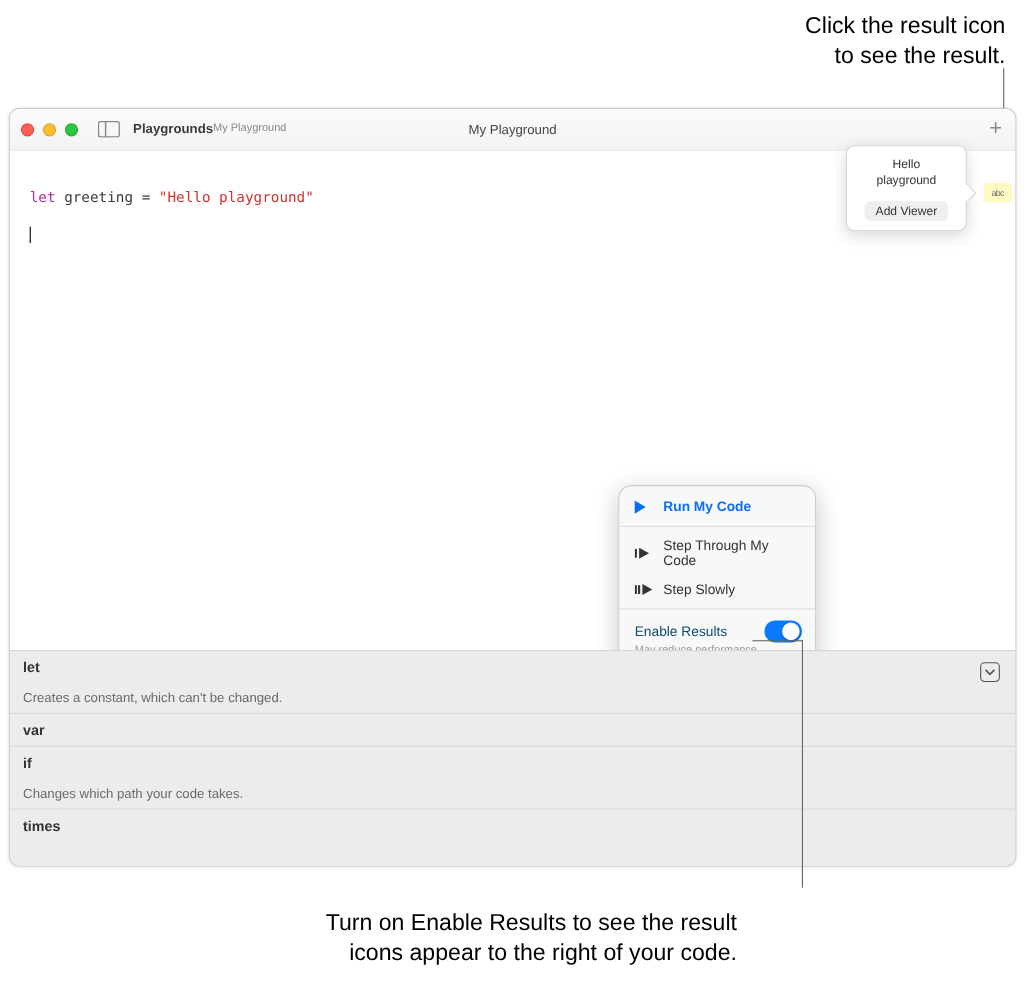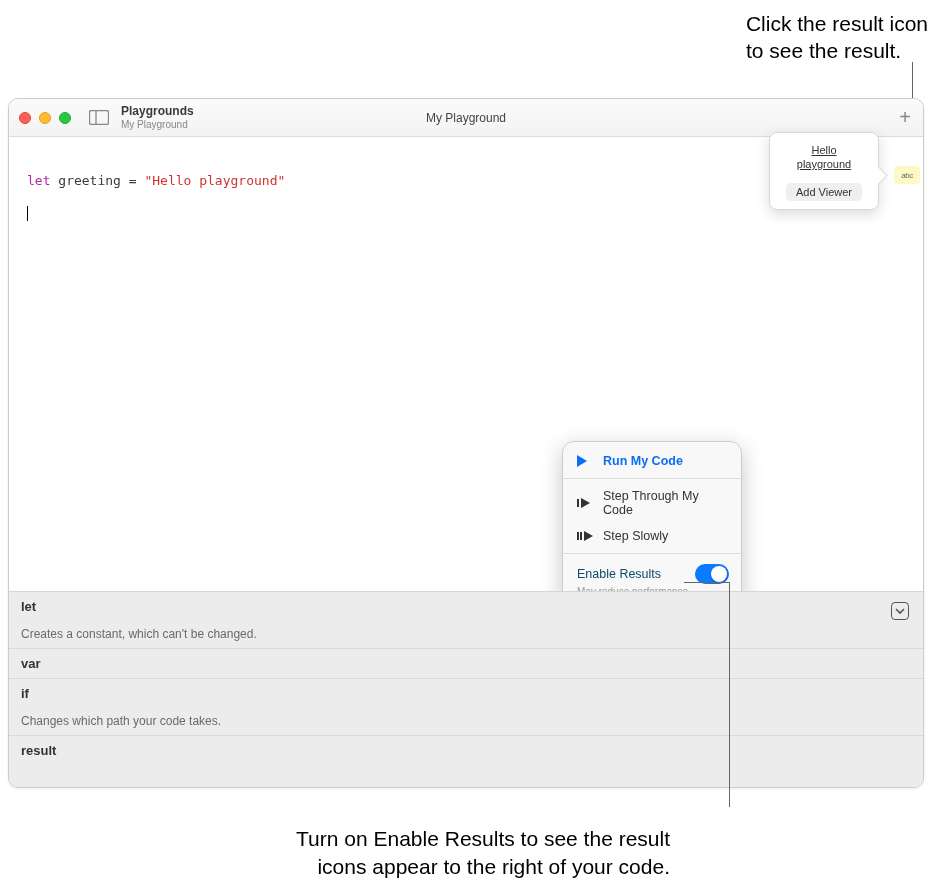--- a/index.html
+++ b/index.html
@@ -9,22 +9,22 @@
     width: 932px;
     height: 892px;
     position: relative;
     overflow: hidden;
   }
   
   
   .top-annotation {
     position: absolute;
     top: 10px;
-    right: 4px;
-    text-align: left;
+    right: 18px;
+    text-align: right;
     font-size: 21px;
     color: #000;
     line-height: 1.3;
   }
   .top-annotation-line {
     position: absolute;
     top: 62px;
     right: 19px;
     width: 1px;
     height: 105px;
@@ -73,21 +73,21 @@
     width: 24px; height: 18px;
     display: flex;
     align-items: center;
     justify-content: center;
     color: #7d7d7d;
   }
   
   .tb-titles {
     margin-left: 10px;
     display: flex;
-    flex-direction: column;
+    flex-direction: row;
     line-height: 1.1;
   }
   .tb-title { font-size: 12px; font-weight: 600; color: #3a3a3a; }
   .tb-subtitle { font-size: 10px; color: #888; }
   
   .tb-center {
     position: absolute;
     left: 50%;
     transform: translateX(-50%);
     font-size: 12px;
@@ -406,21 +406,21 @@
     <div class="tb-center">My Playground</div>
     <div class="tb-add">+</div>
   </div>
 
   <div class="editor">
     <div class="code-line"><span class="kw">let</span><span class="ident"> greeting = </span><span class="str">"Hello playground"</span></div>
     <div class="cursor"></div>
   </div>
 
   <div class="result-popover">
-    <div class="result-text" style="white-space:pre-line;text-decoration:underline;">Hello
+    <div class="result-text" style="white-space:pre-line;">Hello
 playground</div>
     <button class="add-viewer-btn">Add Viewer</button>
   </div>
 
   <div class="result-icon">abc</div>
 
   <div class="context-menu">
     <div class="menu-item primary">
       <span class="menu-icon">
           <span class="tri-play" style="color:#0a6ff3;"></span>
@@ -492,21 +492,21 @@
       <div class="sugg-desc">Creates a constant, which can't be changed.</div>
     </div>
     <div class="suggestion-row">
       <div class="sugg-title">var</div>
     </div>
     <div class="suggestion-row">
       <div class="sugg-title">if</div>
       <div class="sugg-desc">Changes which path your code takes.</div>
     </div>
     <div class="suggestion-row" style="border-bottom:none;">
-      <div class="sugg-title">result</div>
+      <div class="sugg-title">times</div>
       <div class="sugg-desc"></div>
     </div>
   </div>
 
 </div>
 
 <div class="bottom-annotation-line2"></div>
 <div class="bottom-annotation-line"></div>
 
 <div class="bottom-annotation">

